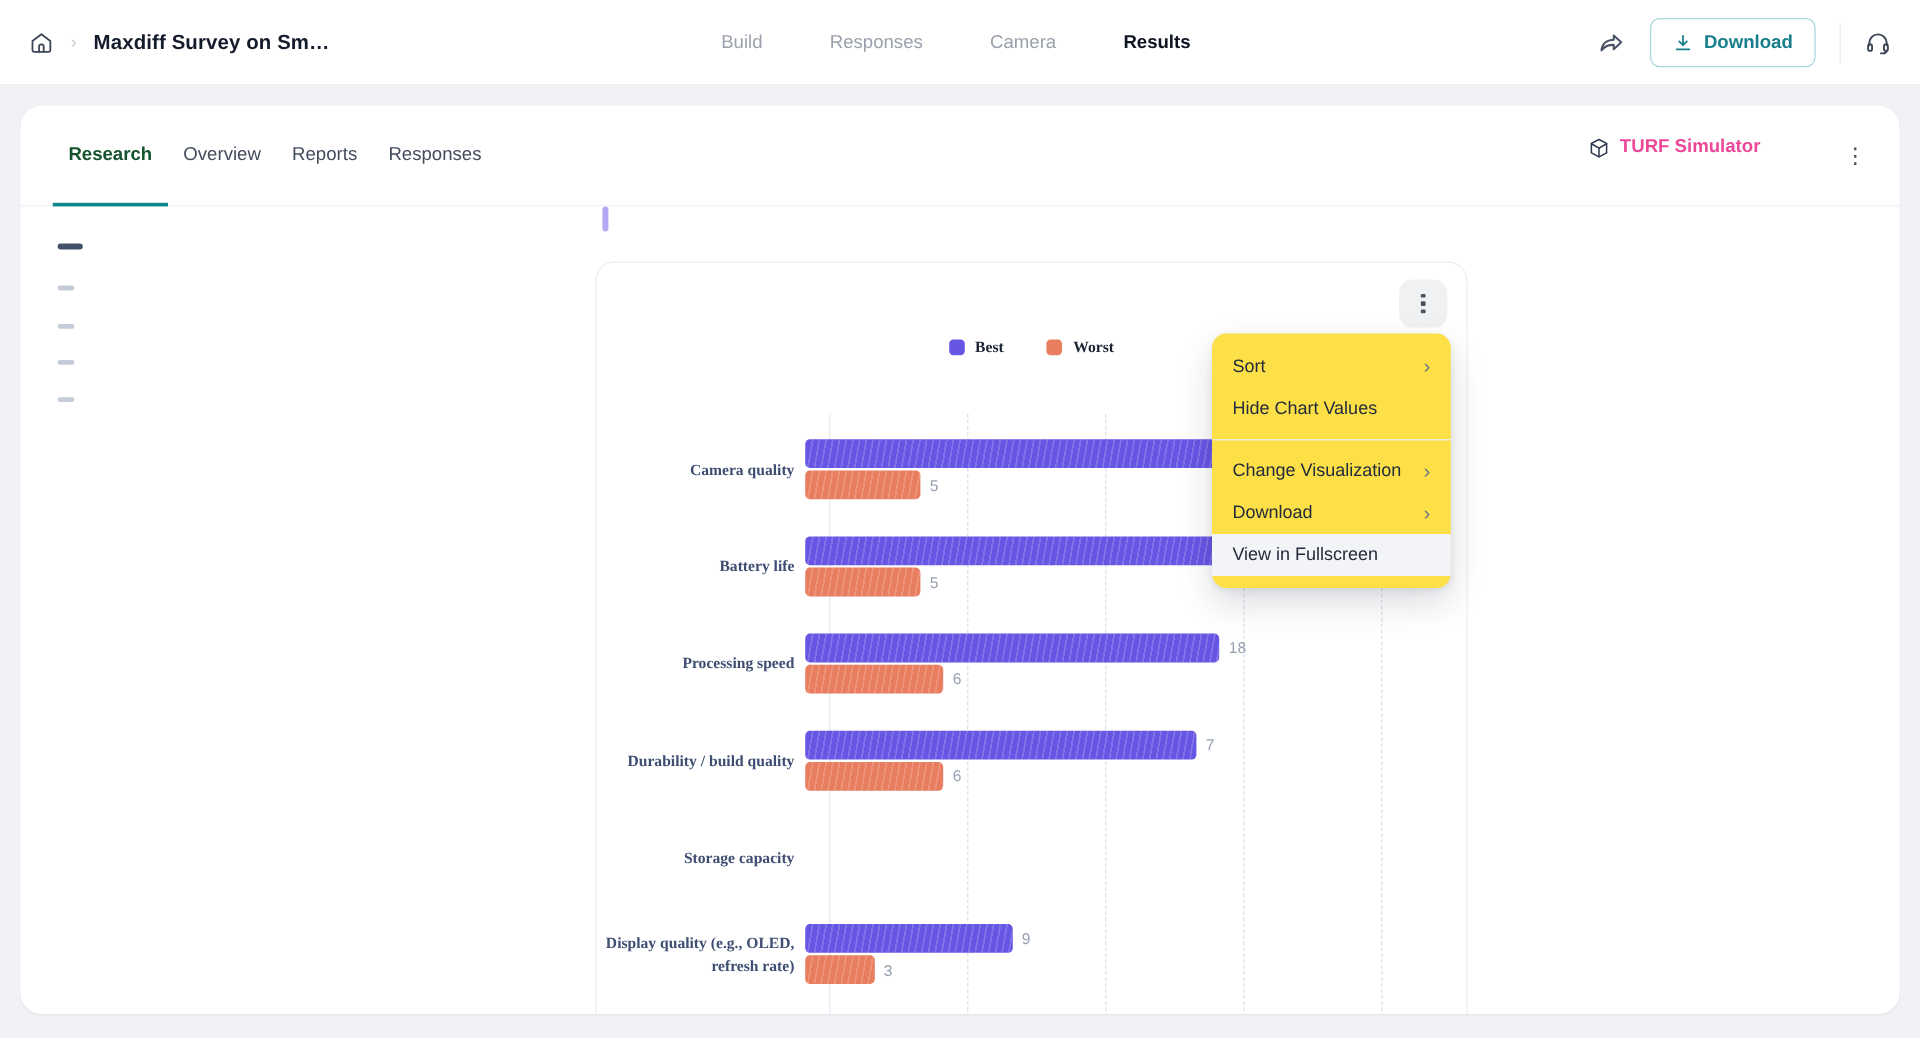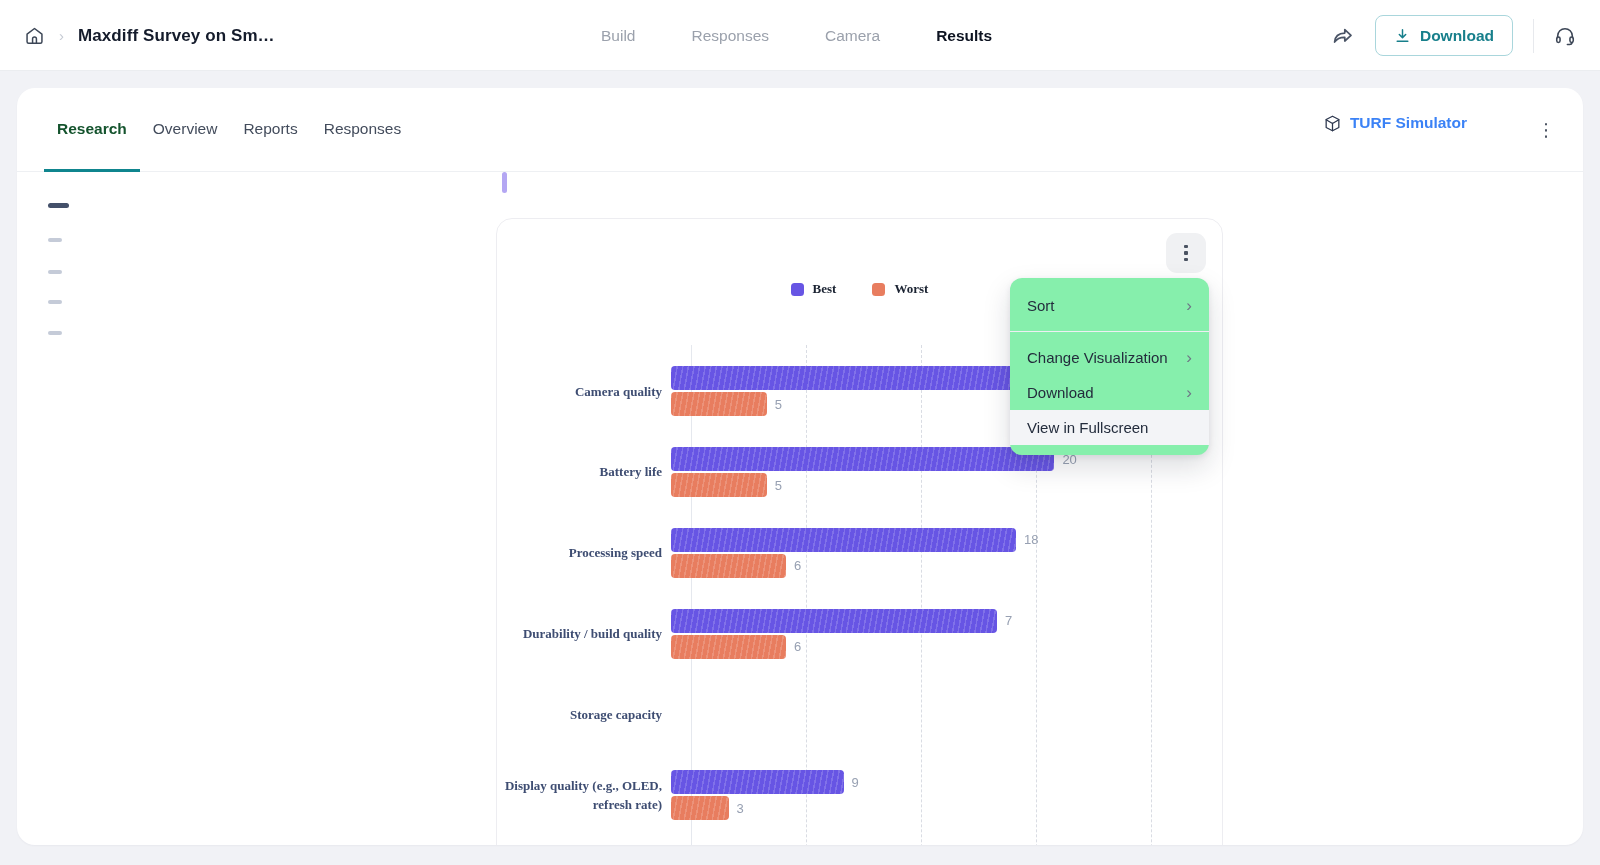--- a/index.html
+++ b/index.html
@@ -17,21 +17,21 @@
   .nav-tab.active { color:#0d1321; font-weight:700; }
   .topbar-right { position:absolute; right:24px; top:0; height:71px; display:flex; align-items:center; gap:20px; }
   .download-btn { display:flex; align-items:center; gap:9px; height:41px; padding:0 18px; border:1.5px solid #a9d6dc; border-radius:8px; background:#fff; color:#177f8b; font-size:15.5px; font-weight:700; font-family:"Liberation Sans",sans-serif; cursor:pointer; }
   .vdivider { width:1px; height:34px; background:#e7e9ed; }
 
   
   .page-card { position:absolute; left:17px; top:88px; width:1566px; height:757px; background:#fff; border-radius:18px; overflow:hidden; box-shadow:0 1px 2px rgba(16,24,40,.04); }
   .card-tabrow { position:relative; height:84px; border-bottom:1px solid #eef0f3; display:flex; align-items:stretch; padding-left:27px; }
   .card-tab { display:flex; align-items:center; padding:0 13px; font-size:15.5px; font-weight:500; color:#434c5c; cursor:pointer; border-bottom:3px solid transparent; margin-bottom:-1px; }
   .card-tab.active { color:#14532d; font-weight:700; border-bottom-color:#0f858e; }
-  .turf { position:absolute; right:116px; top:0; height:70px; display:flex; align-items:center; gap:8px; font-size:15.5px; font-weight:700; color:#3b82f6; cursor:pointer; }
+  .turf { position:absolute; right:116px; top:0; height:70px; display:flex; align-items:center; gap:8px; font-size:15.5px; font-weight:700; color:#ec4899; cursor:pointer; }
   .kebab-top { position:absolute; right:28px; top:0; height:84px; display:flex; align-items:center; cursor:pointer; }
 
   .content { position:relative; height:672px; }
   .scroll-thumb { position:absolute; left:485px; top:0; width:5px; height:21px; background:#b4a7f3; border-radius:3px; }
   .skeleton-dash { position:absolute; border-radius:2.5px; }
   .dash-active { left:31px; top:31px; width:21px; height:5px; background:#44506a; }
   .dash-1 { left:31px; top:66px;  width:14px; height:4px; background:#c5cbd8; }
   .dash-2 { left:31px; top:98px;  width:14px; height:4px; background:#c5cbd8; }
   .dash-3 { left:31px; top:128px; width:14px; height:4px; background:#c5cbd8; }
   .dash-4 { left:31px; top:159px; width:14px; height:4px; background:#c5cbd8; }
@@ -51,21 +51,21 @@
   .chart-rows { position:relative; margin-top:54px; }
   .chart-row { height:80.8px; display:flex; align-items:center; }
   .row-label { width:174px; padding-right:9px; text-align:right; font-family:"Liberation Serif", serif; font-weight:700; font-size:13px; line-height:1.5; color:#3e4d72; word-break:break-all; }
   .row-bars { flex:1; display:flex; flex-direction:column; gap:2px; }
   .bar-line { display:flex; align-items:center; gap:8px; height:24px; }
   .bar { height:24px; border-radius:4px; position:relative; overflow:hidden; }
   .bar::after { content:""; position:absolute; inset:0; background:repeating-linear-gradient(100deg, rgba(255,255,255,.17) 0 1.5px, transparent 1.5px 5.5px); }
   .bar-val { font-size:13px; color:#97a0b2; }
 
   
-  .ctx-menu { position:absolute; left:1010px; top:278px; width:199px; background:#86efac; border-radius:12px; padding:10px 0; box-shadow:0 12px 28px rgba(23,28,45,.15), 0 2px 6px rgba(23,28,45,.08); z-index:50; }
+  .ctx-menu { position:absolute; left:1010px; top:278px; width:199px; background:#fde047; border-radius:12px; padding:10px 0; box-shadow:0 12px 28px rgba(23,28,45,.15), 0 2px 6px rgba(23,28,45,.08); z-index:50; }
   .ctx-item { display:flex; align-items:center; justify-content:space-between; padding:7px 17px; font-size:15px; color:#232c3c; line-height:1.4; cursor:pointer; }
   .ctx-item.highlight { background:#f3f4f7; }
   .ctx-label { flex:1; }
   .ctx-chevron { color:#6e7686; font-size:17px; margin-left:10px; line-height:1; }
   .ctx-divider { height:1px; background:#edeff3; margin:8px 0; }
 
   svg { display:block; }
 </style>
 </head>
 <body>
@@ -259,20 +259,23 @@
         </div>
     </div>
   </div>
 </div>
 
 <div class="ctx-menu">
   <div class="ctx-item">
     <span class="ctx-label">Sort</span>
     <span class="ctx-chevron">›</span>
   </div>
+  <div class="ctx-item">
+    <span class="ctx-label">Hide Chart Values</span>
+  </div>
   <div class="ctx-divider"></div>
   <div class="ctx-item">
     <span class="ctx-label">Change Visualization</span>
     <span class="ctx-chevron">›</span>
   </div>
   <div class="ctx-item">
     <span class="ctx-label">Download</span>
     <span class="ctx-chevron">›</span>
   </div>
   <div class="ctx-item highlight">

